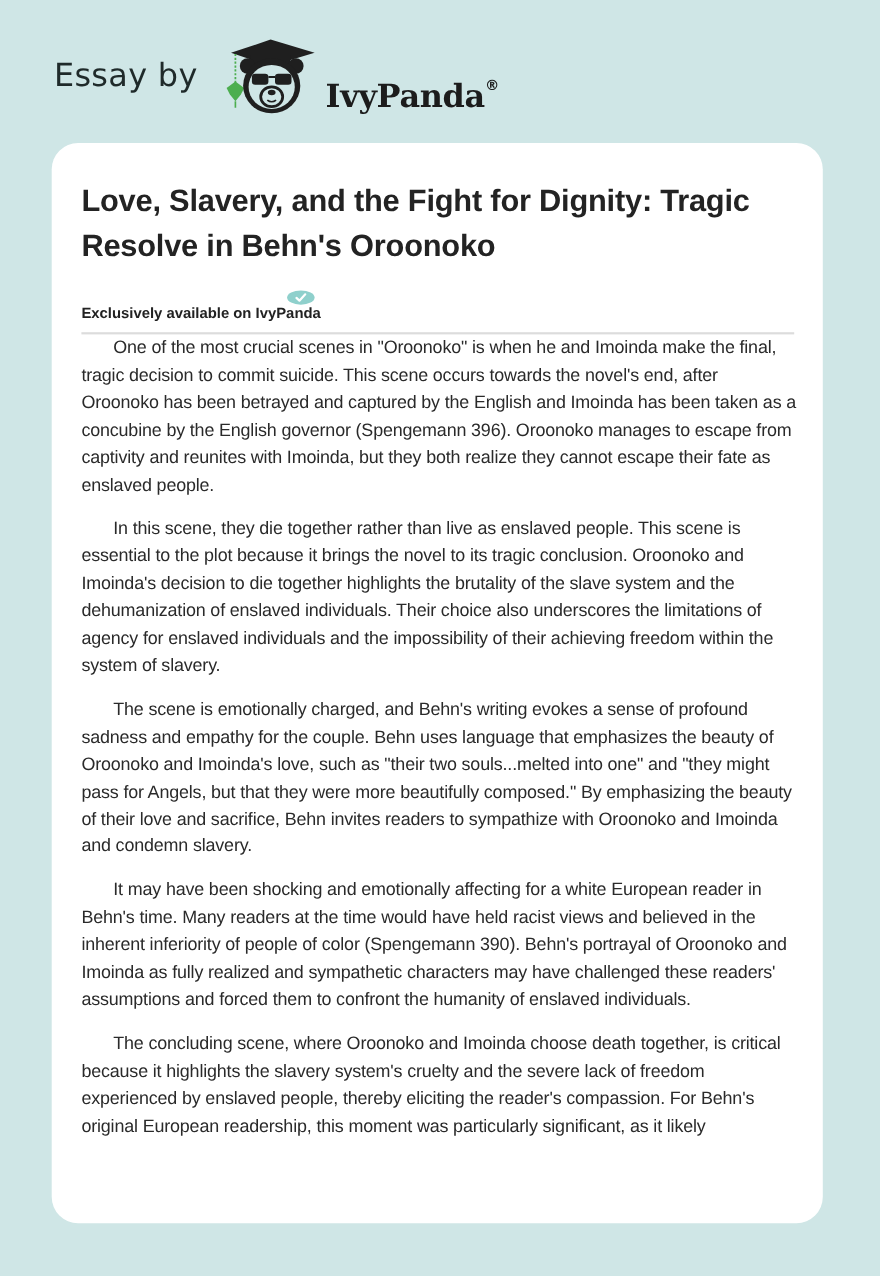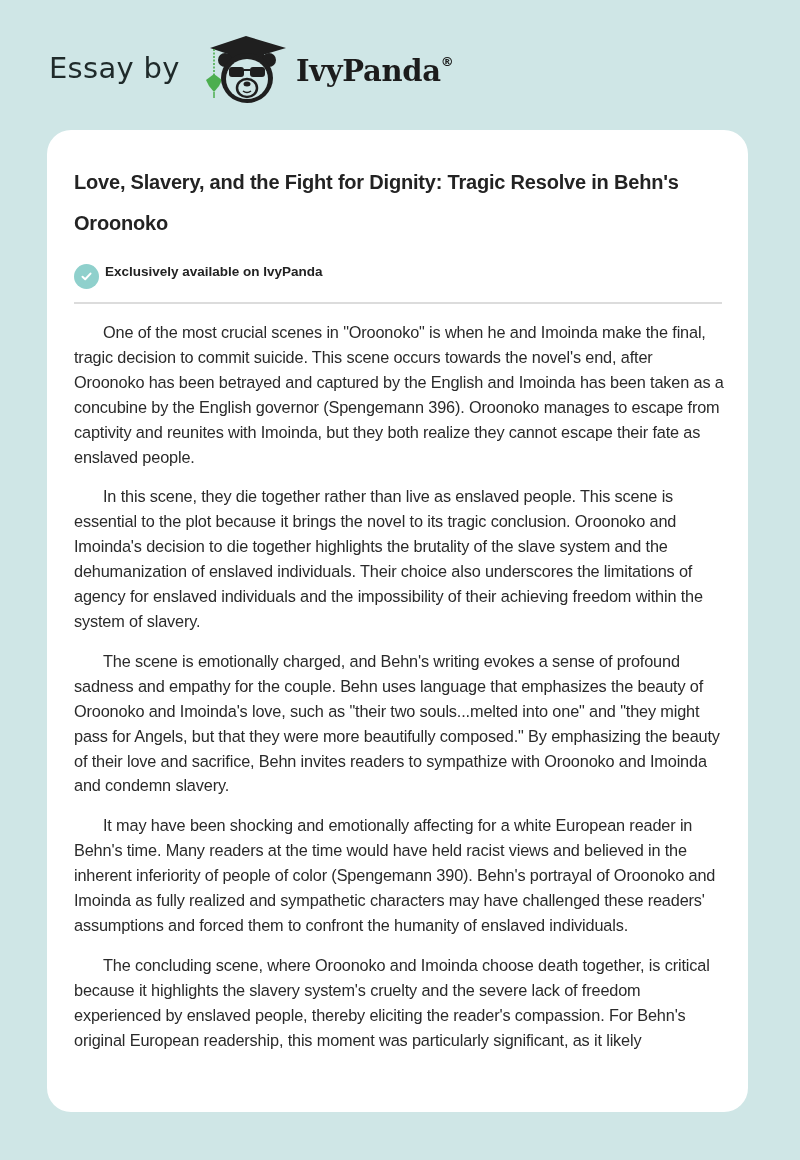--- a/index.html
+++ b/index.html
@@ -13,44 +13,44 @@
   .header {
     position: absolute; left: 0; top: 0; width: 773px; height: 120px;
   }
   .essay-by {
     position: absolute; left: 49px; top: 51px;
     font-family: "DejaVu Sans", sans-serif;
     font-size: 29px; color: #1f2a2a; letter-spacing: 0.3px;
   }
   .logo-icon { position: absolute; left: 200px; top: 34px; width: 92px; height: 74px; }
   .brand {
-    position: absolute; left: 296px; top: 54px;
+    position: absolute; left: 296px; top: 70px;
     font-family: "DejaVu Serif", serif; font-weight: bold;
     font-size: 29px; color: #1c1c1c; letter-spacing: -0.3px;
   }
   .brand sup { font-size: 13px; position: relative; top: -4px; font-family: "DejaVu Sans", sans-serif; }
   .card {
     position: absolute; left: 47px; top: 130px; width: 701px; height: 982px;
     background: #ffffff; border-radius: 24px; overflow: hidden;
   }
   .title {
     position: absolute; left: 27px; top: 32px; width: 660px;
-    font-size: 20px; font-weight: bold; line-height: 41px; color: #232323;
+    font-size: 28px; font-weight: bold; line-height: 41px; color: #232323;
     margin: 0; letter-spacing: -0.2px;
   }
-  .badge { position: absolute; left: 27px; top: 134px; height: 26px; display: flex; align-items: flex-start; }
+  .badge { position: absolute; left: 27px; top: 134px; height: 26px; display: flex; align-items: flex-end; flex-direction: column; }
   .check-icon {
     width: 25px; height: 25px; border-radius: 50%; background: #8fd0cc;
     display: flex; align-items: center; justify-content: center; margin-right: 6px;
   }
   .badge-text { font-size: 13.5px; font-weight: bold; color: #222; }
   .divider {
     position: absolute; left: 27px; top: 172px; width: 648px; height: 2px; background: #dcdcdc;
   }
-  .body-text { position: absolute; left: 27px; top: 190px; width: 652px; }
+  .body-text { position: absolute; left: 27px; top: 174px; width: 652px; }
   .body-text p {
     margin: 0 0 15px 0; font-size: 16.3px; line-height: 24.9px; color: #2a2a2a;
     text-indent: 29px; letter-spacing: -0.15px;
   }
 </style>
 </head>
 <body>
 
 <div class="header">
   <span class="essay-by">Essay by</span>

